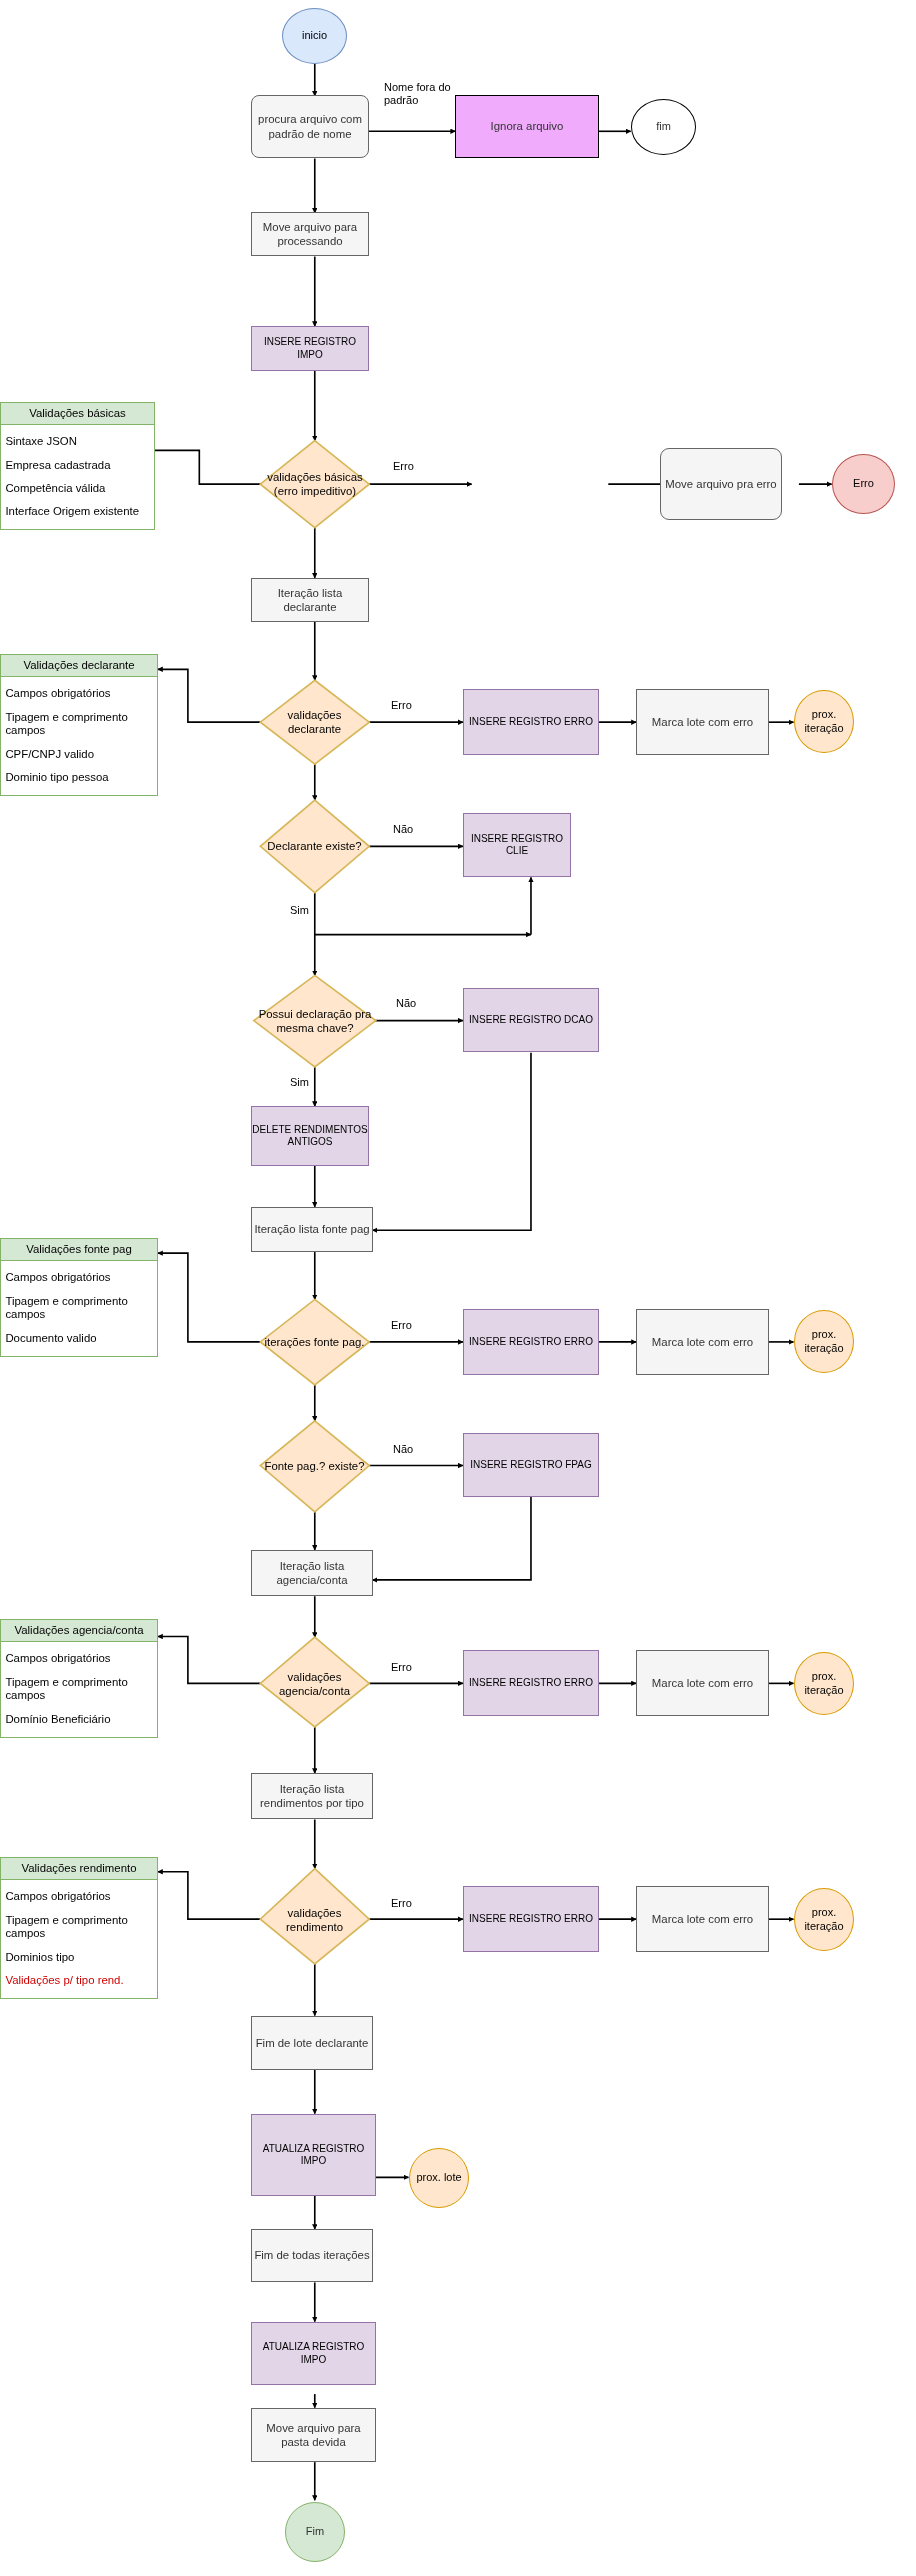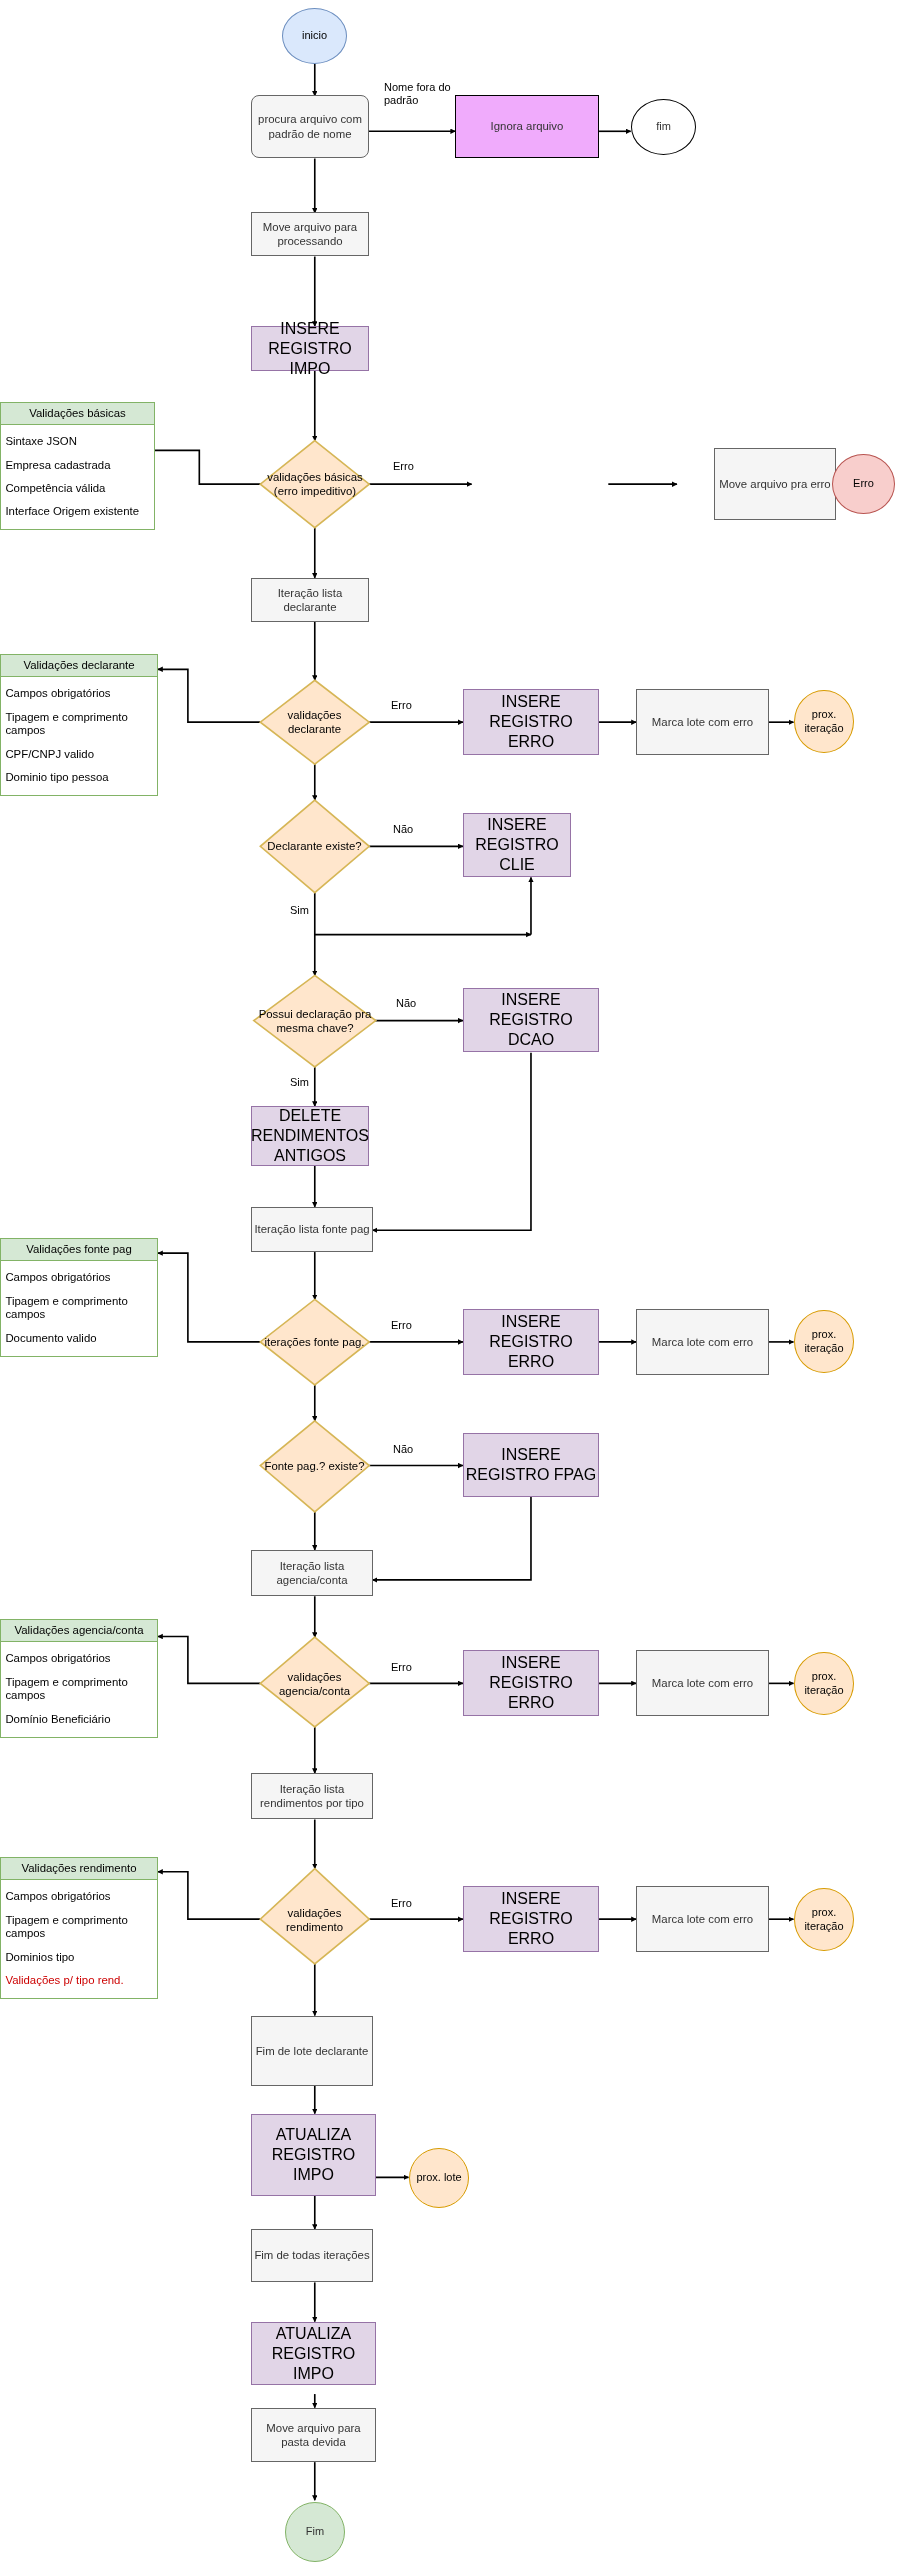--- a/index.html
+++ b/index.html
@@ -1,21 +1,21 @@
 <!DOCTYPE html>
 <html style="font-size:8.7px"><head>
 <meta charset="utf-8">
 <style>
   html,body{margin:0;padding:0;background:#ffffff;}
   body{font-family:"Liberation Sans","DejaVu Sans",sans-serif;}
   #canvas{position:relative;width:916px;height:2576px;background:#ffffff;overflow:hidden;}
   svg{position:absolute;top:0;left:0;width:916px;height:2576px;}
   .node{position:absolute;box-sizing:border-box;display:flex;align-items:center;justify-content:center;text-align:center;line-height:1.25;}
   .proc{background:#f5f5f5;border:1.1px solid #666666;color:#333333;font-size:11.4px;}
-  .db{background:#e1d5e7;border:1.1px solid #9673a6;color:#000000;font-size:16px;}
+  .db{background:#e1d5e7;border:1.1px solid #9673a6;color:#000000;font-size:10px;}
   .dec{background:transparent;color:#000000;font-size:11.4px;}
   .dec span{position:relative;z-index:2;}
   .term{border-radius:50%;font-size:11px;}
   .term-start{background:#dae8fc;border:1.1px solid #6c8ebf;color:#000;}
   .term-plain{background:#ffffff;border:1.1px solid #000000;color:#333;}
   .term-err{background:#f8cecc;border:1.1px solid #b85450;color:#000;}
   .term-orange{background:#ffe6cc;border:1.1px solid #d79b00;color:#000;}
   .term-green{background:#d5e8d4;border:1.1px solid #82b366;color:#333;}
   .legend{position:absolute;box-sizing:border-box;border:1.1px solid #82b366;background:#ffffff;}
   .legend-title{background:#d5e8d4;border-bottom:1.1px solid #82b366;text-align:center;font-size:11.4px;color:#000;padding:4.4px 2.2px;}
@@ -175,21 +175,21 @@
 
   <div class="node db" style="left:251px;top:326px;width:118px;height:45px;">
     <span>INSERE REGISTRO IMPO</span>
   </div>
 
   <div class="node dec" style="left:254px;top:457px;width:122px;height:54px;text-align:center;">
     <span>validações básicas (erro impeditivo)</span>
   </div>
 
 
-  <div class="node proc" style="left:714px;top:448px;width:122px;height:72px;">
+  <div class="node proc" style="left:660px;top:448px;width:122px;height:72px;border-radius:9px;">
     <span>Move arquivo pra erro</span>
   </div>
 
   <div class="node term term-err" style="left:832px;top:454px;width:63px;height:60px;">
     <span>Erro</span>
   </div>
 
   <div class="node proc" style="left:251px;top:578px;width:118px;height:44px;">
     <span>Iteração lista declarante</span>
   </div>
@@ -291,21 +291,21 @@
   </div>
 
   <div class="node proc" style="left:636px;top:1886px;width:133px;height:66px;">
     <span>Marca lote com erro</span>
   </div>
 
   <div class="node term term-orange" style="left:794px;top:1888px;width:60px;height:63px;">
     <span>prox. iteração</span>
   </div>
 
-  <div class="node proc" style="left:251px;top:2016px;width:122px;height:70px;">
+  <div class="node proc" style="left:251px;top:2016px;width:122px;height:54px;">
     <span>Fim de lote declarante</span>
   </div>
 
   <div class="node db" style="left:251px;top:2114px;width:125px;height:82px;">
     <span>ATUALIZA REGISTRO IMPO</span>
   </div>
 
   <div class="node term term-orange" style="left:409px;top:2148px;width:60px;height:60px;">
     <span>prox. lote</span>
   </div>

